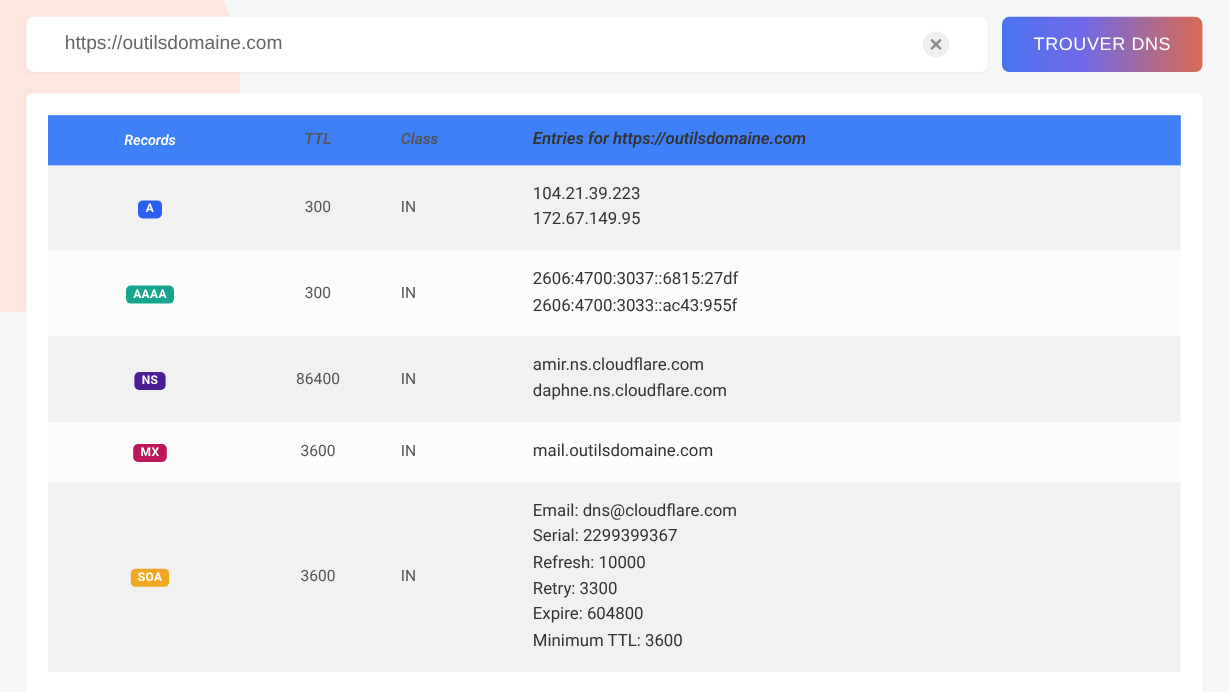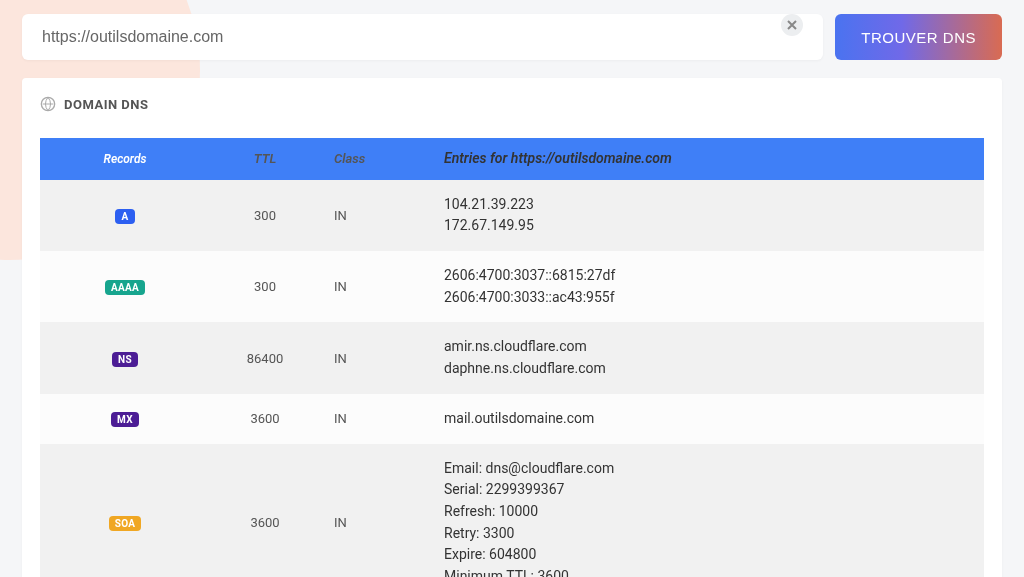--- a/index.html
+++ b/index.html
@@ -26,21 +26,22 @@
       gap: 12px;
       margin-bottom: 18px;
       position: relative;
       z-index: 2;
     }
     .search-wrapper {
       flex: 1;
       background: #fff;
       border-radius: 6px;
       display: flex;
-      padding: 0 20px;
+      align-items: center;
+      padding: 0 32px;
       height: 46px;
       box-shadow: 0 1px 3px rgba(0,0,0,0.04);
     }
     .search-input {
       flex: 1;
       border: none;
       outline: none;
       font-size: 16px;
       color: #666;
     }
@@ -129,21 +130,21 @@
       padding: 2px 6px;
       border-radius: 4px;
       color: #fff;
       font-size: 10px;
       font-weight: 700;
       letter-spacing: 0.3px;
     }
     .badge-a { background: #2c5ff1; }
     .badge-aaaa { background: #17a58e; }
     .badge-ns { background: #4c1d95; }
-    .badge-mx { background: #4c1d95; }
+    .badge-mx { background: #be185d; }
     .badge-soa { background: #f0a723; }
     .entry-line { display: block; }
   </style>
 </head>
 <body>
 
 <div class="bg-circle"></div>
 
 <div class="top-bar">
   <div class="search-wrapper">
@@ -151,27 +152,20 @@
     <button class="clear-btn">
       <svg viewBox="0 0 10 10">
         <path d="M1 1 L9 9 M9 1 L1 9" stroke="currentColor" stroke-width="2" fill="none"></path>
       </svg>
     </button>
   </div>
   <button class="submit-btn">TROUVER DNS</button>
 </div>
 
 <div class="panel">
-  <div class="panel-header">
-    <svg class="panel-header-icon" viewBox="0 0 24 24">
-      <circle cx="12" cy="12" r="10" fill="none" stroke="currentColor" stroke-width="2"></circle>
-      <path d="M4 12h16 M12 2a15 15 0 010 20 M12 2a15 15 0 000 20" fill="none" stroke="currentColor" stroke-width="1.5"></path>
-    </svg>
-    <div class="panel-title">DOMAIN DNS</div>
-  </div>
 
   <table>
     <thead>
       <tr>
         <th class="col-records">Records</th>
         <th class="col-ttl">TTL</th>
         <th class="col-class">Class</th>
         <th class="col-entries entries-col">Entries for https://outilsdomaine.com</th>
       </tr>
     </thead>

